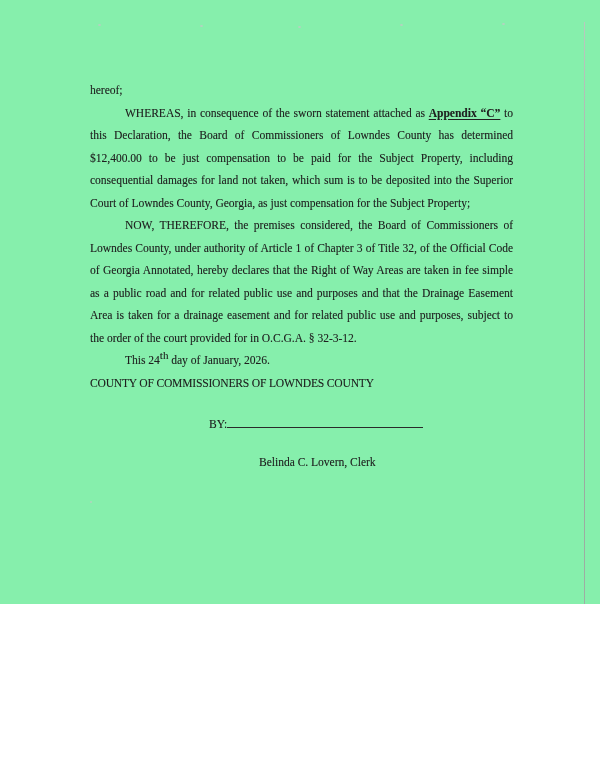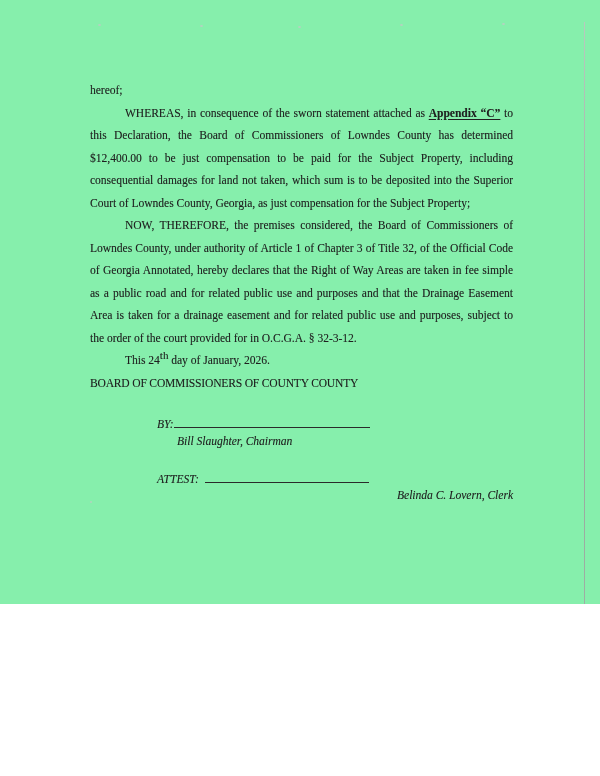--- a/index.html
+++ b/index.html
@@ -70,37 +70,36 @@
   .board-heading {
     margin-top: 13px;
     margin-left: 100px;
     text-indent: 0;
     text-align: left;
     letter-spacing: -0.15px;
     white-space: nowrap;
   }
 
   .sig-block {
-    margin-left: 67px;
+    margin-left: 119px;
     text-align: left;
-    font-style: italic;
   }
   .sig-by   { margin-top: 22px; line-height: 17px; }
   .sig-attest { margin-top: 21px; line-height: 16px; }
   .sig-row { white-space: nowrap; }
   .sig-line {
     display: inline-block;
     height: 11px;
     border-bottom: 1px solid #2a2a2a;
     vertical-align: baseline;
   }
   .sig-line.by-line { width: 196px; }
   .sig-line.attest-line { width: 164px; margin-left: 6px; }
   .sig-name.by-name { margin-left: 20px; }
-  .sig-name.attest-name { margin-left: 50px; text-align: right; }
+  .sig-name.attest-name { margin-left: 50px; }
 
   .footer {
     position: absolute;
     left: 80px;
     width: 423px;
     top: 719px;
     text-align: center;
     font-size: 11.5px;
     letter-spacing: 1px;
     color: #2b2b2b;
@@ -123,29 +122,27 @@
 
     <p class="frag">hereof;</p>
 
     <p class="para"><span>WHEREAS, in consequence of the sworn statement attached as </span><span class="u">Appendix “C”</span><span> to this Declaration, the Board of Commissioners of Lowndes County has determined $12,400.00 to be just compensation to be paid for the Subject Property, including consequential damages for land not taken, which sum is to be deposited into the Superior Court of Lowndes County, Georgia, as just compensation for the Subject Property;</span></p>
 
 
     <p class="para">NOW, THEREFORE, the premises considered, the Board of Commissioners of Lowndes County, under authority of Article 1 of Chapter 3 of Title 32, of the Official Code of Georgia Annotated, hereby declares that the Right of Way Areas are taken in fee simple as a public road and for related public use and purposes and that the Drainage Easement Area is taken for a drainage easement and for related public use and purposes, subject to the order of the court provided for in O.C.G.A. § 32-3-12.</p>
 
     <p class="para date-line"><span>This 24</span><sup class="ord">th</sup><span> day of January, 2026.</span></p>
 
-    <p class="board-heading">BOARD OF COMMISSIONERS OF COUNTY COUNTY</p>
+    <p class="board-heading">COUNTY OF COMMISSIONERS OF LOWNDES COUNTY</p>
 
     <div class="sig-block sig-by">
       <div class="sig-row"><span>BY:</span><span class="sig-line by-line"></span></div>
-      <div class="sig-name by-name">Bill Slaughter, Chairman</div>
     </div>
 
     <div class="sig-block sig-attest">
-      <div class="sig-row"><span>ATTEST:</span><span class="sig-line attest-line"></span></div>
       <div class="sig-name attest-name">Belinda C. Lovern, Clerk</div>
     </div>
 
   </div>
 
   <div class="footer">- 3 -</div>
 
 </div>
 
 </body></html>

